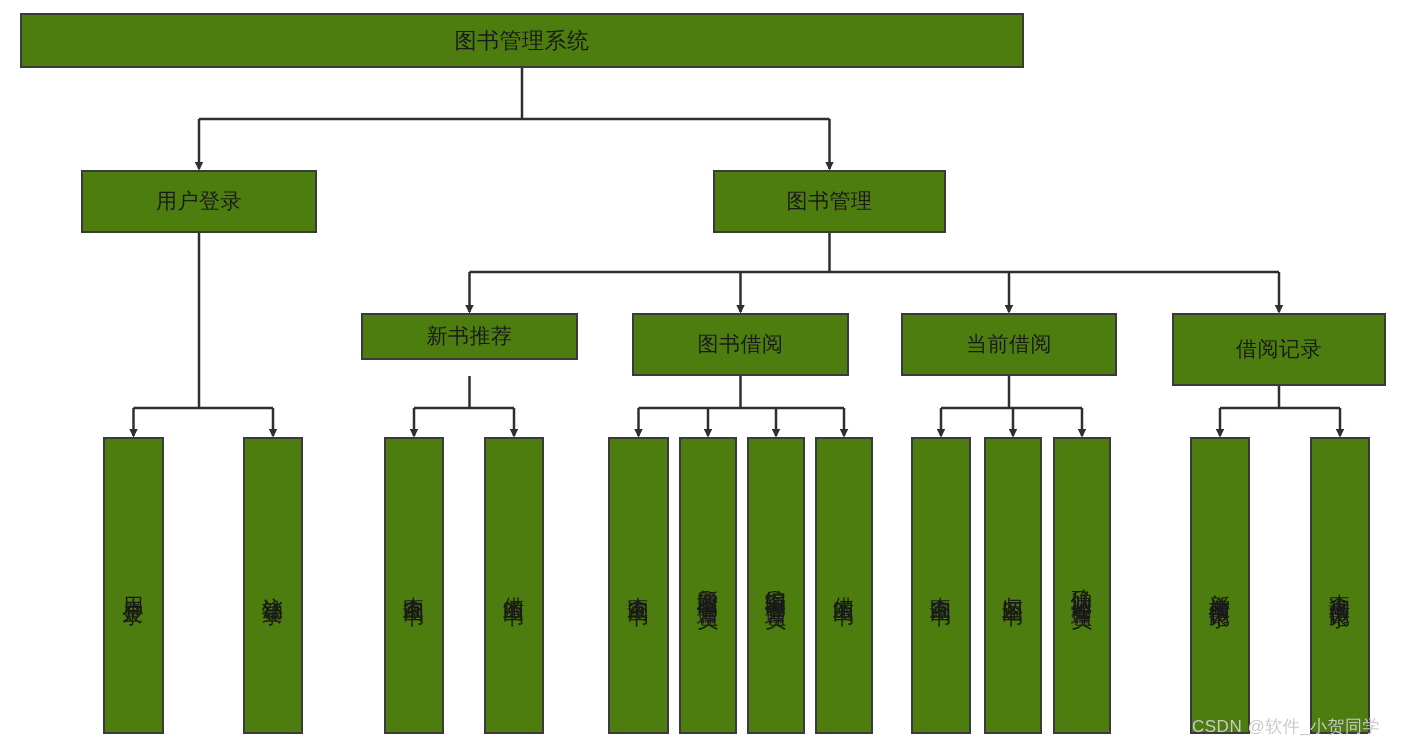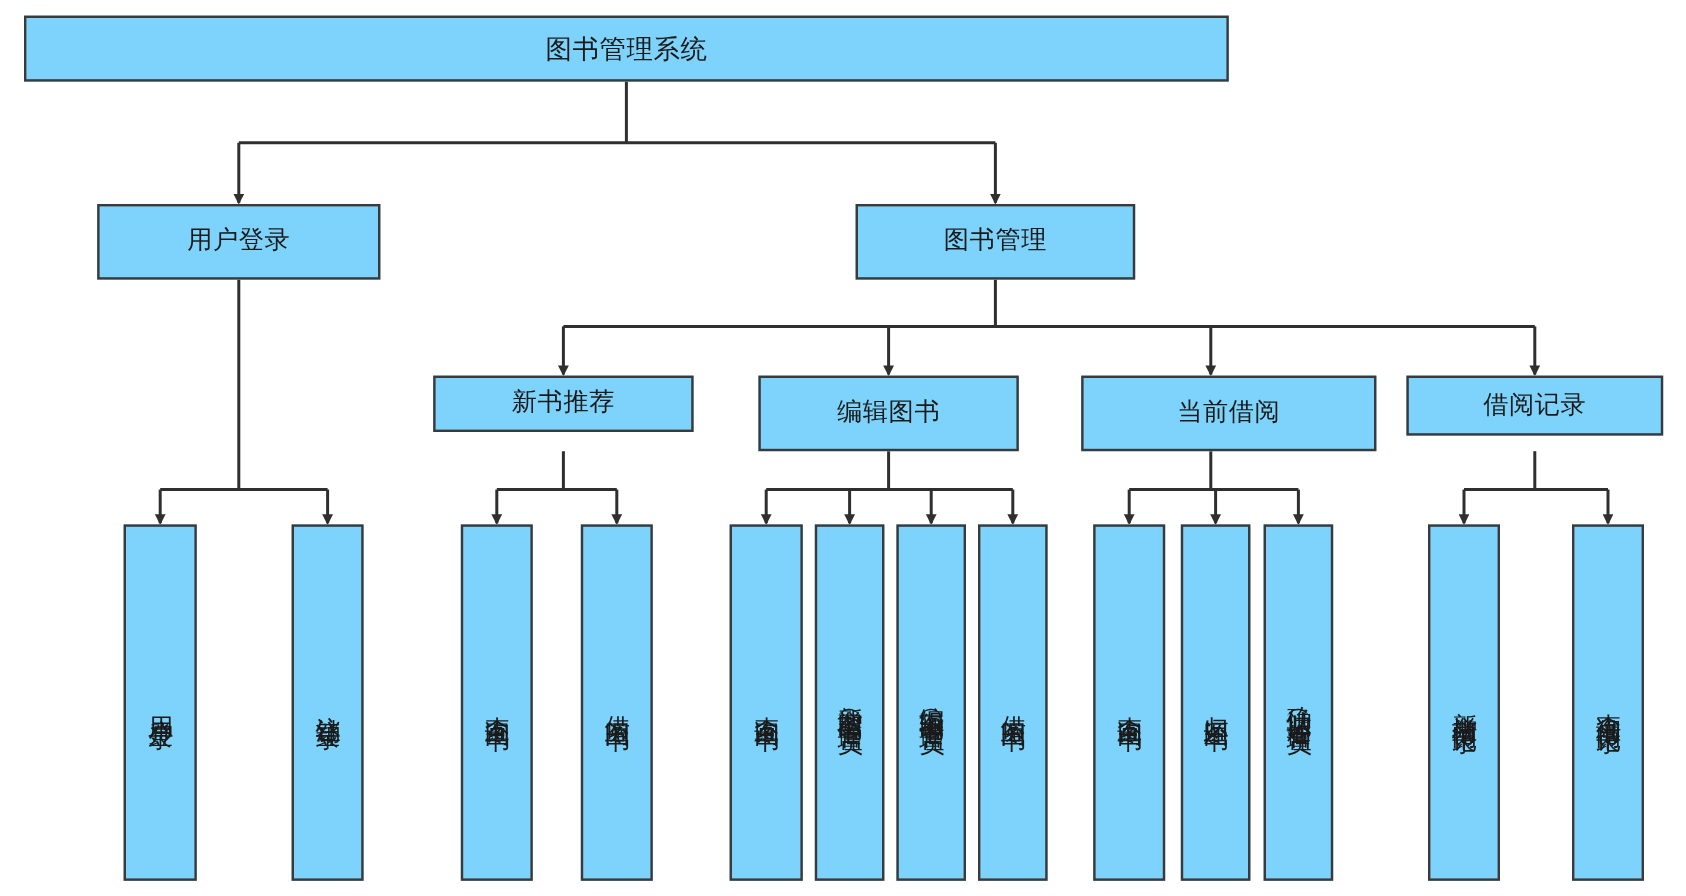--- a/index.html
+++ b/index.html
@@ -22,21 +22,21 @@
     position: absolute;
     left: 0;
     top: 0;
     width: 1405px;
     height: 747px;
     pointer-events: none;
   }
   .node {
     position: absolute;
     box-sizing: border-box;
-    background: #7dd3fc;
+    background: #4d7c0f;
     border: 2px solid #3a3a3a;
     display: flex;
     align-items: center;
     justify-content: center;
     overflow: hidden;
   }
   .node .label {
     color: #1a1a1a;
     text-align: center;
     line-height: 1.18;
@@ -125,26 +125,26 @@
       <div class="node horiz" style="left: 81px; top: 170px; width: 236px; height: 63px;">
         <span class="label">用户登录</span>
       </div>
       <div class="node horiz" style="left: 713px; top: 170px; width: 233px; height: 63px; justify-content: center;">
         <span class="label">图书管理</span>
       </div>
       <div class="node horiz" style="left: 361px; top: 313px; width: 217px; height: 47px;">
         <span class="label">新书推荐</span>
       </div>
       <div class="node horiz" style="left: 632px; top: 313px; width: 217px; height: 63px;">
-        <span class="label">编辑图书</span>
+        <span class="label">图书借阅</span>
       </div>
-      <div class="node horiz" style="left: 901px; top: 313px; width: 246px; height: 63px;">
+      <div class="node horiz" style="left: 901px; top: 313px; width: 216px; height: 63px;">
         <span class="label">当前借阅</span>
       </div>
-      <div class="node horiz" style="left: 1172px; top: 313px; width: 214px; height: 50px;">
+      <div class="node horiz" style="left: 1172px; top: 313px; width: 214px; height: 73px;">
         <span class="label">借阅记录</span>
       </div>
       <div class="node vert" style="left: 103px; top: 437px; width: 61px; height: 297px;">
         <span class="label">用户登录</span>
       </div>
       <div class="node vert" style="left: 243px; top: 437px; width: 60px; height: 297px;">
         <span class="label">注销登录</span>
       </div>
       <div class="node vert" style="left: 384px; top: 437px; width: 60px; height: 297px;">
         <span class="label">查询图书</span>
@@ -173,13 +173,14 @@
       <div class="node vert" style="left: 1053px; top: 437px; width: 58px; height: 297px;">
         <span class="label">确认归还（管理员）</span>
       </div>
       <div class="node vert" style="left: 1190px; top: 437px; width: 60px; height: 297px;">
         <span class="label">新增借阅记录</span>
       </div>
       <div class="node vert" style="left: 1310px; top: 437px; width: 60px; height: 297px;">
         <span class="label">查询借阅记录</span>
       </div>
     </div>
+  <div class="watermark" style="left: 1192px; top: 715px;">CSDN @软件_小贺同学</div>
 </div>
 
 </body></html>

